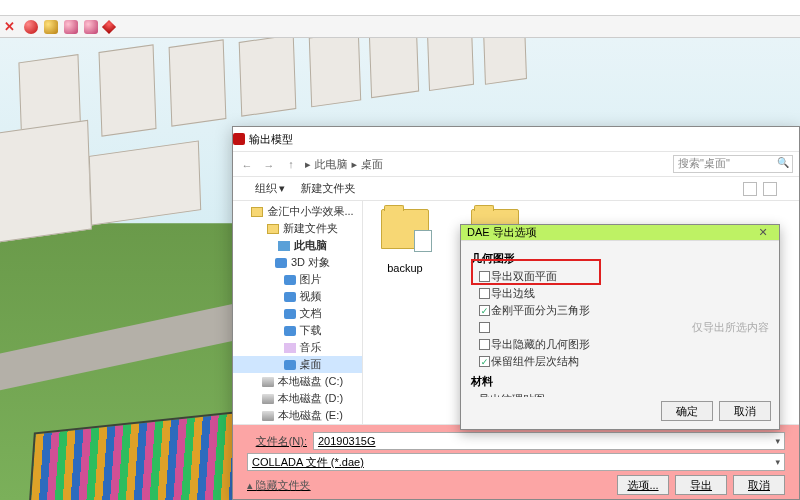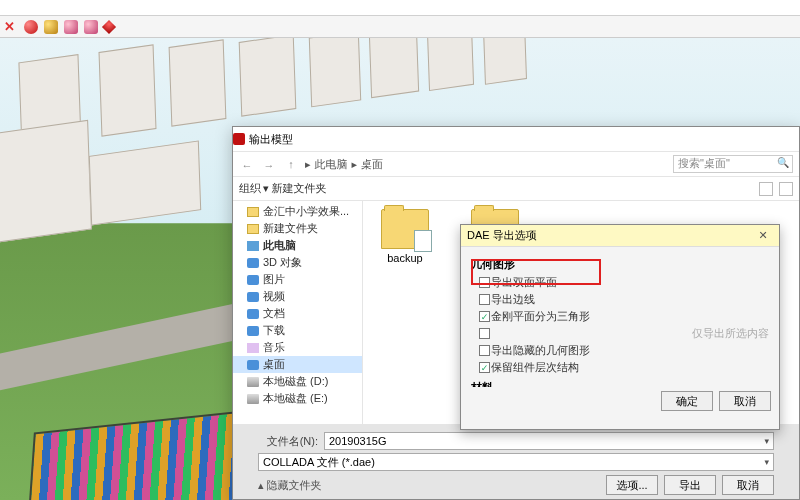--- a/index.html
+++ b/index.html
@@ -25,63 +25,63 @@
 
 
 .filedlg { position: absolute; left: 232px; top: 126px; width: 568px; height: 374px; background: #fff; border: 1px solid #888; box-shadow: 0 4px 16px rgba(0,0,0,.25); display: flex; flex-direction: column; }
 .filedlg-title { height: 24px; display: flex; align-items: center; padding: 0 0; gap: 4px; }
 .filedlg-title .su-icon { width: 12px; height: 12px; background: #c01010; border-radius: 2px; }
 .filedlg-nav { height: 26px; border-top: 1px solid #e5e5e5; border-bottom: 1px solid #e5e5e5; display: flex; align-items: center; padding: 0 6px; gap: 6px; color: #555; }
 .nav-arrow { width: 16px; text-align: center; color: #888; }
 .nav-crumb { display: flex; align-items: center; gap: 4px; }
 .nav-search { margin-left: auto; width: 120px; height: 18px; border: 1px solid #ccc; padding: 0 14px 0 4px; color: #888; position: relative; }
 .nav-search::after { content: "🔍"; position: absolute; right: 2px; top: 1px; font-size: 10px; }
-.filedlg-cmdbar { height: 24px; border-bottom: 1px solid #e5e5e5; display: flex; align-items: center; padding: 0 6px; gap: 3px; color: #333; }
+.filedlg-cmdbar { height: 24px; border-bottom: 1px solid #e5e5e5; display: flex; align-items: center; padding: 0 22px; gap: 16px; color: #333; }
 .cmd-drop { display: flex; align-items: center; gap: 2px; }
 .cmd-icons { margin-left: auto; display: flex; gap: 6px; }
 .cmd-icons span { width: 14px; height: 14px; border: 1px solid #bbb; }
 
 .filedlg-body { flex: 1; display: flex; min-height: 0; }
 .tree { width: 130px; border-right: 1px solid #e5e5e5; overflow: hidden; padding: 2px 0; }
-.tree-item { display: flex; align-items: center; gap: 4px; padding: 1px 4px 1px 14px; white-space: nowrap; color: #333; }
+.tree-item { display: flex; align-items: center; gap: 4px; padding: 1px 4px 1px 14px; white-space: nowrap; color: #333; justify-content: center; }
 .tree-item.sel { background: #cfe6ff; }
 .tree-icon { width: 12px; height: 10px; display: inline-block; }
 .ico-fld { background: #f7d774; border: 1px solid #caa93a; }
 .ico-pc { background: #5aa0d8; }
 .ico-drv { background: linear-gradient(#ddd,#999); border-radius: 1px; }
 .ico-blue { background: #4a90d9; border-radius: 2px; }
 .ico-note { background: #e0c0f0; }
 
 .folder-view { flex: 1; padding: 8px 12px; display: flex; gap: 30px; align-items: flex-start; }
-.fld-item { display: flex; flex-direction: column; align-items: center; gap: 3px; width: 60px; }
+.fld-item { display: flex; flex-direction: column; align-items: center; gap: 13px; width: 60px; }
 .fld-big { width: 48px; height: 40px; background: #f7d774; border: 1px solid #caa93a; border-radius: 2px 2px 0 0; position: relative; }
 .fld-big::before { content: ""; position: absolute; top: -5px; left: 2px; width: 18px; height: 5px; background: #f7d774; border: 1px solid #caa93a; border-bottom: none; border-radius: 2px 2px 0 0; }
 .fld-big::after { content: ""; position: absolute; right: -4px; bottom: -4px; width: 16px; height: 20px; background: #fff; border: 1px solid #8aa; }
 
-.filedlg-bottom { border-top: 1px solid #e5e5e5; padding: 4px 25px; background: #e5e5e5; }
+.filedlg-bottom { border-top: 1px solid #e5e5e5; padding: 4px 14px; background: #fca5a5; text-decoration: underline; }
 .bottom-row { display: flex; align-items: center; gap: 6px; margin: 3px 0; }
 .bottom-label { width: 60px; text-align: right; color: #444; }
 .bottom-field { flex: 1; height: 18px; border: 1px solid #aaa; background: #fff; padding: 0 4px; display: flex; align-items: center; position: relative; }
 .bottom-field::after { content: "▾"; position: absolute; right: 4px; color: #555; font-size: 9px; }
 .bottom-btns { display: flex; justify-content: space-between; align-items: center; margin-top: 4px; }
 .hide-link { color: #555; }
 .btn-row { display: flex; gap: 6px; }
 .btn { min-width: 52px; height: 20px; border: 1px solid #999; background: #efefef; display: flex; align-items: center; justify-content: center; }
 
 
 .optdlg { position: absolute; left: 460px; top: 224px; width: 320px; height: 206px; background: #f4f4f4; border: 1px solid #888; box-shadow: 0 4px 12px rgba(0,0,0,.3); display: flex; flex-direction: column; }
-.optdlg-title { height: 22px; background: #fef9c3; display: flex; align-items: center; padding: 0 6px; justify-content: space-between; border-bottom: 1px solid #ddd; }
+.optdlg-title { height: 16px; background: #bef264; display: flex; align-items: center; padding: 0 6px; justify-content: space-between; border-bottom: 1px solid #ddd; }
 .optdlg-close { width: 20px; text-align: center; color: #555; }
 .optdlg-body { flex: 1; padding: 6px 10px; overflow: hidden; }
 .opt-section { font-weight: bold; margin: 4px 0 2px; }
 .opt-row { display: flex; align-items: center; gap: 1px; padding: 1px 0 1px 8px; color: #333; }
 .opt-row.disabled { color: #aaa; justify-content: space-between; }
 .chk { width: 11px; height: 11px; border: 1px solid #777; background: #fff; display: inline-flex; align-items: center; justify-content: center; font-size: 9px; color: #2a6; }
 .redbox { position: absolute; border: 2px solid #e02020; pointer-events: none; }
-.optdlg-btns { display: flex; justify-content: flex-end; gap: 6px; padding: 4px 8px 18px; }
+.optdlg-btns { display: flex; justify-content: flex-end; gap: 6px; padding: 4px 8px 8px; }
 </style>
 </head>
 <body>
 
 <div class="menubar"></div>
 
 <div class="toolbar">
   <span class="tool-icon t-x">✕</span>
   <span class="tool-icon t-red"></span>
   <span class="tool-icon t-yel"></span>
@@ -170,20 +170,24 @@
         <div class="tree-item">
           <span class="tree-icon ico-note"></span>
           <span>音乐</span>
         </div>
         <div class="tree-item sel">
           <span class="tree-icon ico-blue"></span>
           <span>桌面</span>
         </div>
         <div class="tree-item">
           <span class="tree-icon ico-drv"></span>
+          <span>本地磁盘 (C:)</span>
+        </div>
+        <div class="tree-item">
+          <span class="tree-icon ico-drv"></span>
           <span>本地磁盘 (D:)</span>
         </div>
         <div class="tree-item">
           <span class="tree-icon ico-drv"></span>
           <span>本地磁盘 (E:)</span>
         </div>
       </div>
     <div class="folder-view" id="fview">
         <div class="fld-item">
           <div class="fld-big"></div>

